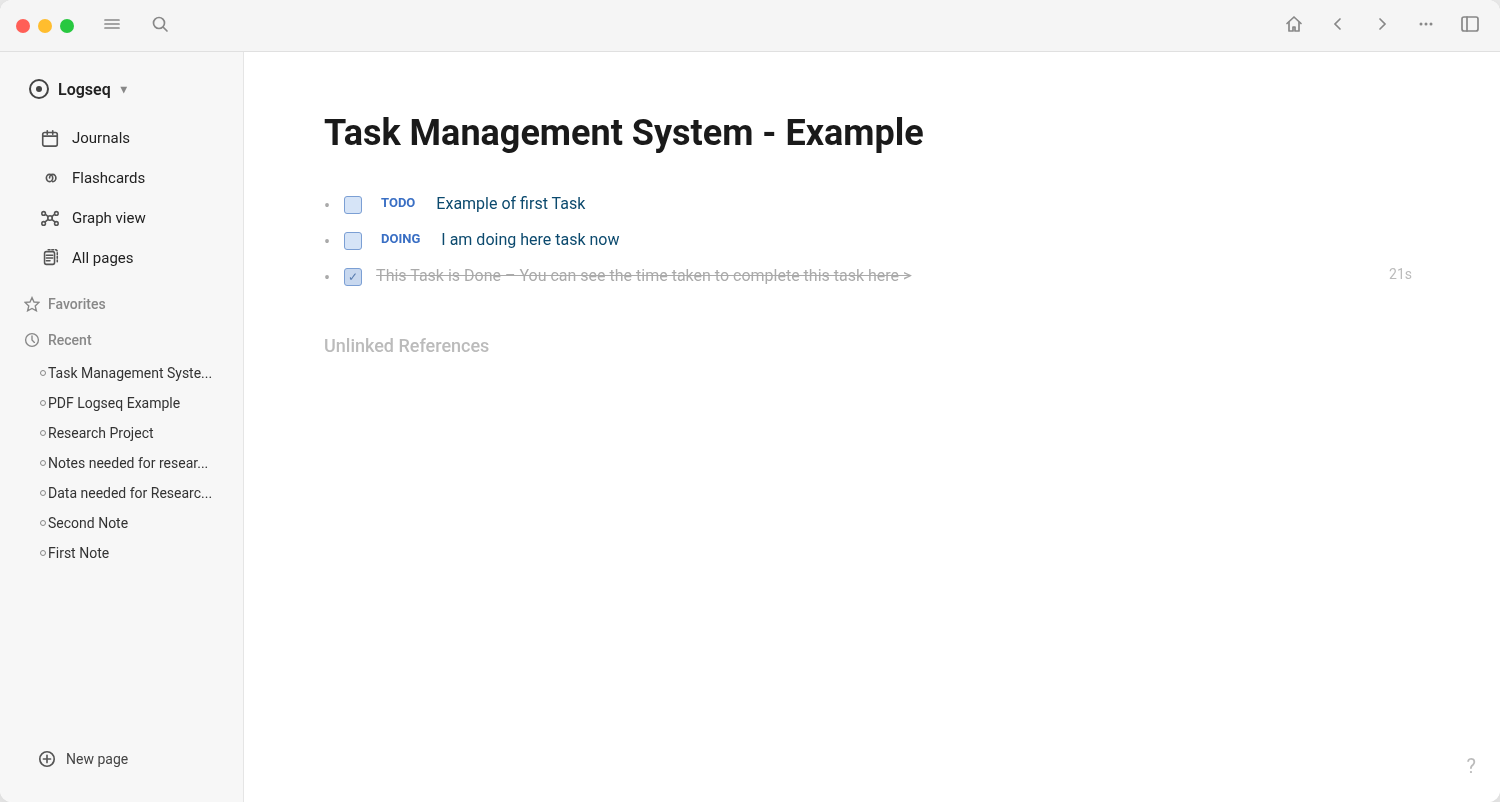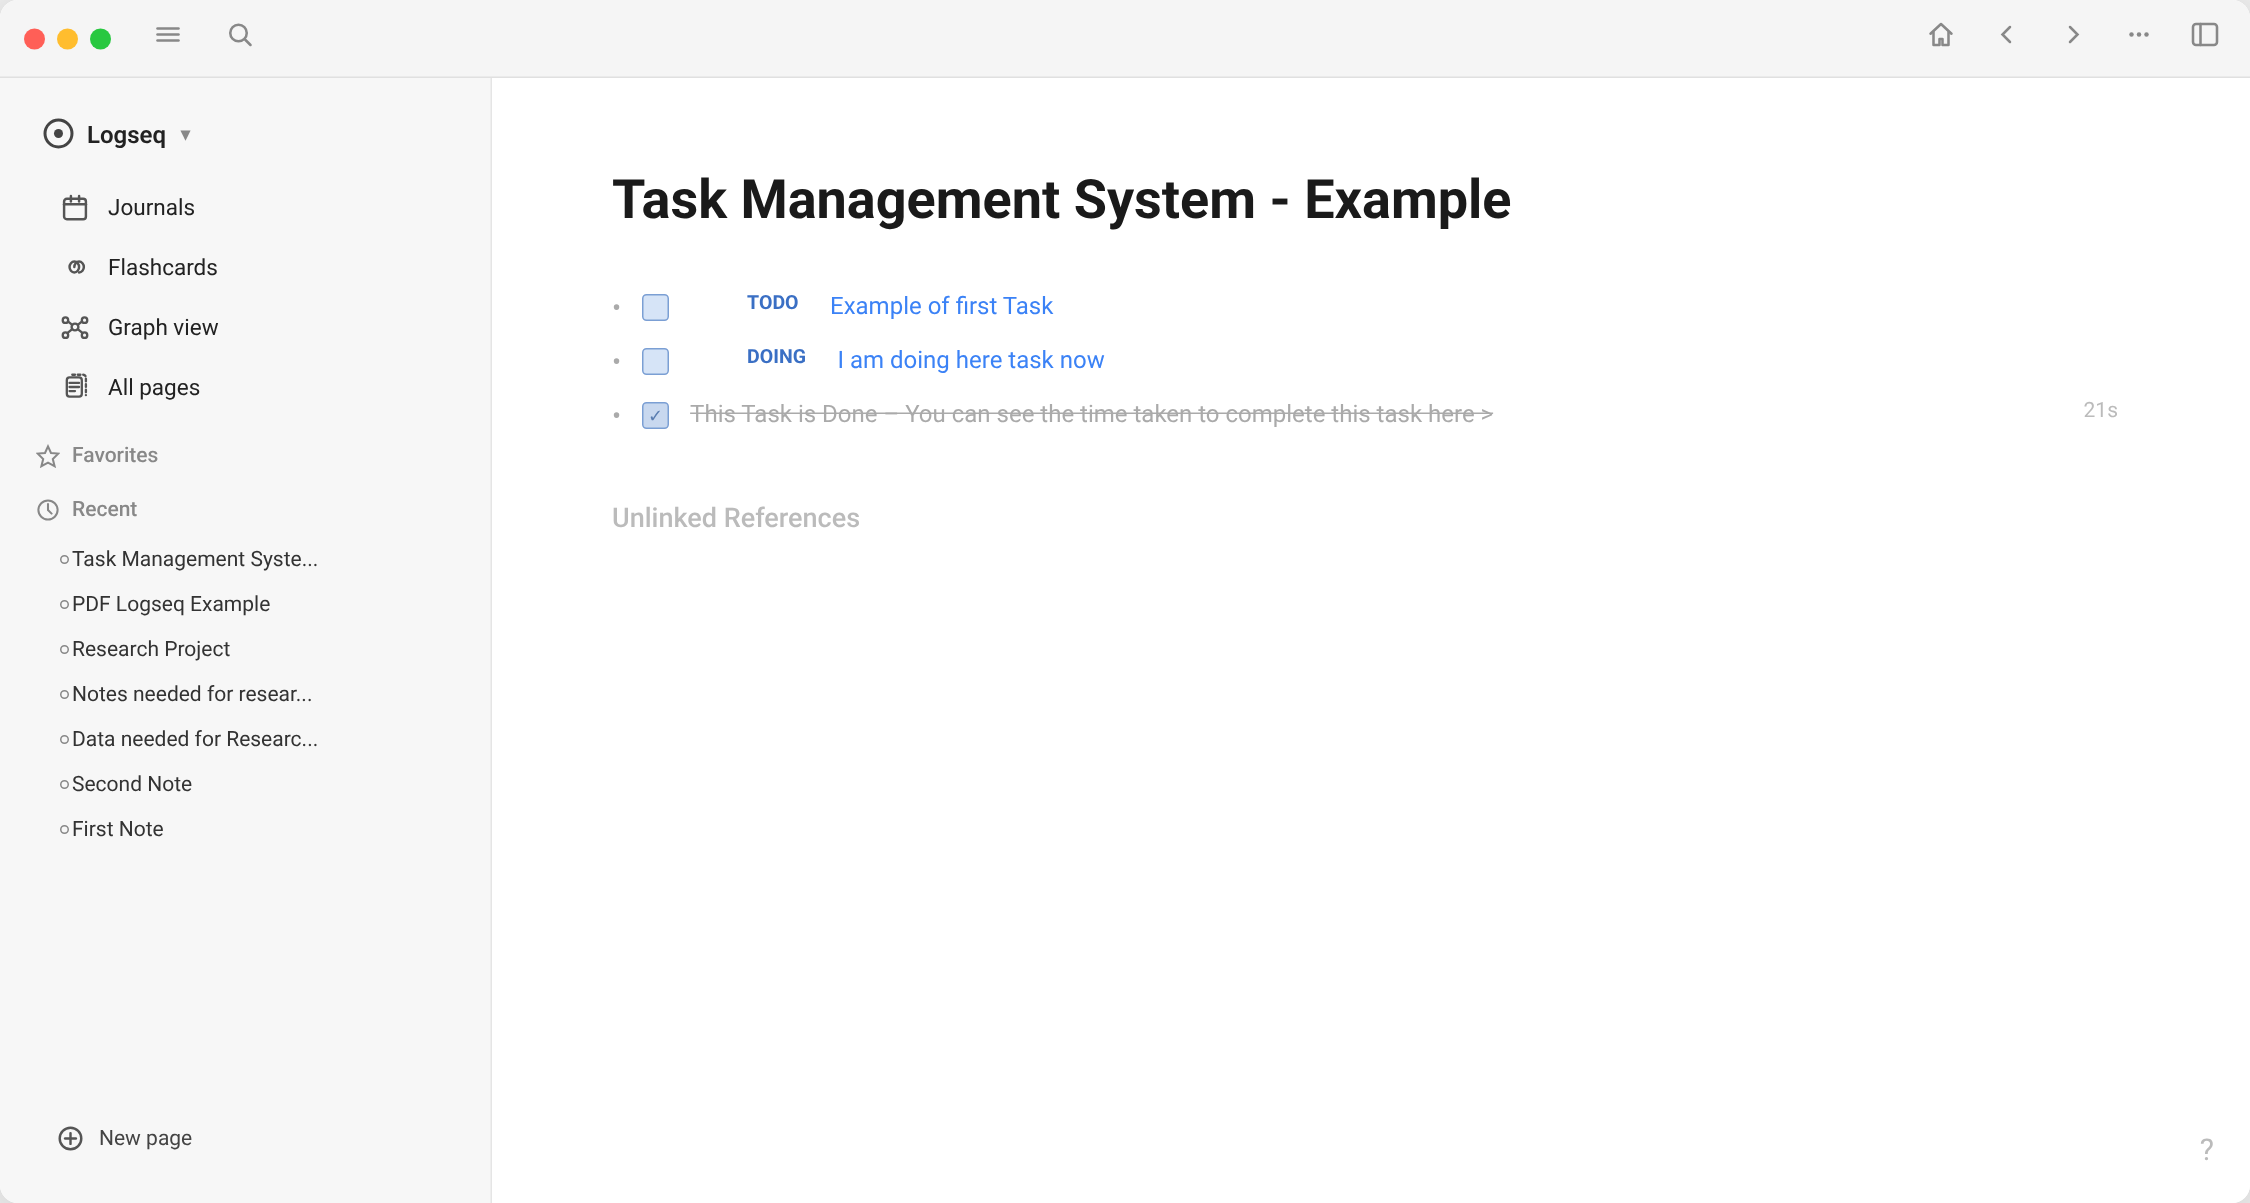--- a/index.html
+++ b/index.html
@@ -64,21 +64,21 @@
       gap: 20px;
       margin-left: 24px;
       align-items: center;
     }
     .main-content {
       display: flex;
       flex: 1;
       overflow: hidden;
     }
     .sidebar {
-      width: 328px;
+      width: 244px;
       background: #f7f7f7;
       border-right: 1px solid #e5e5e5;
       display: flex;
       flex-direction: column;
       flex-shrink: 0;
       padding-bottom: 16px;
     }
     .sidebar-top {
       padding: 16px 16px 8px 16px;
     }
@@ -226,30 +226,29 @@
       content: '✓';
       font-size: 12px;
       color: #5a7db0;
     }
     .task-badge {
       font-size: 13px;
       font-weight: 700;
       padding: 1px 5px;
       border-radius: 3px;
       margin-right: 2px;
-      margin-left: 33px;
     }
     .badge-todo {
       color: #3a6fc4;
     }
     .badge-doing {
       color: #3a6fc4;
     }
     .task-text {
-      color: #3b82f6;
+      color: #0c4a6e;
       font-size: 16px;
     }
     .task-text.done {
       text-decoration: line-through;
       color: #aaa;
     }
     .task-time {
       margin-left: auto;
       color: #bbb;
       font-size: 14px;

